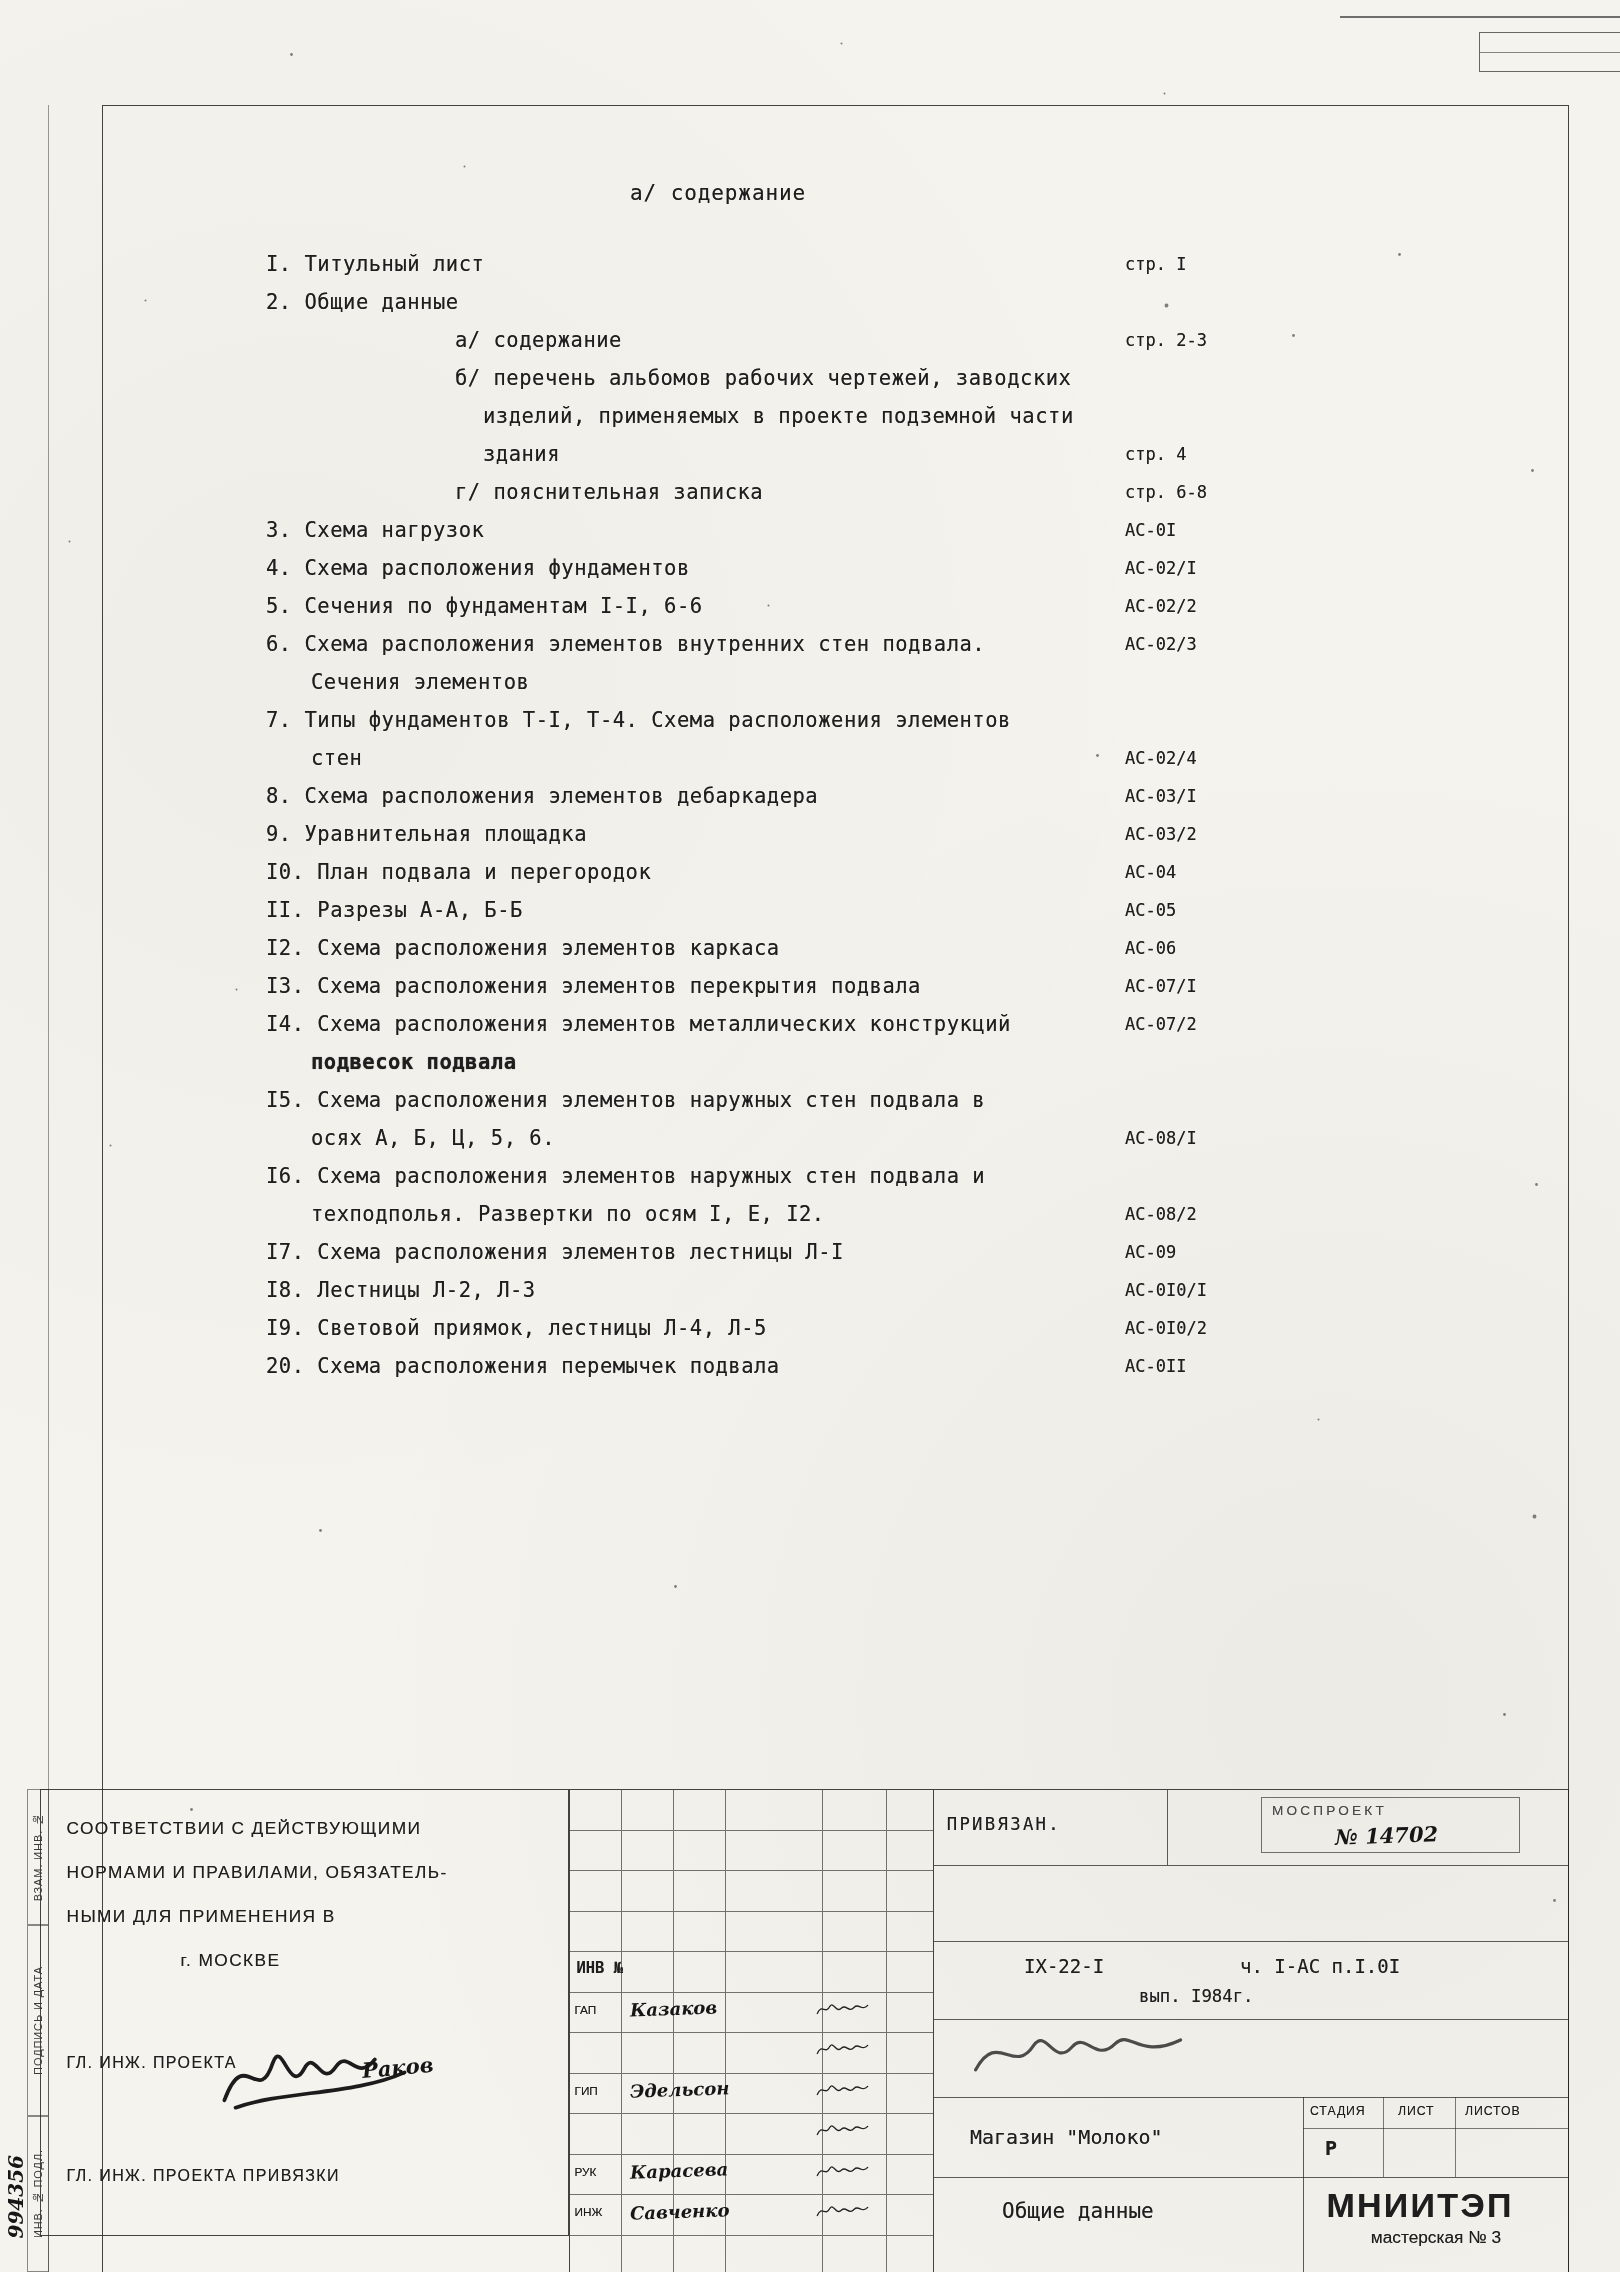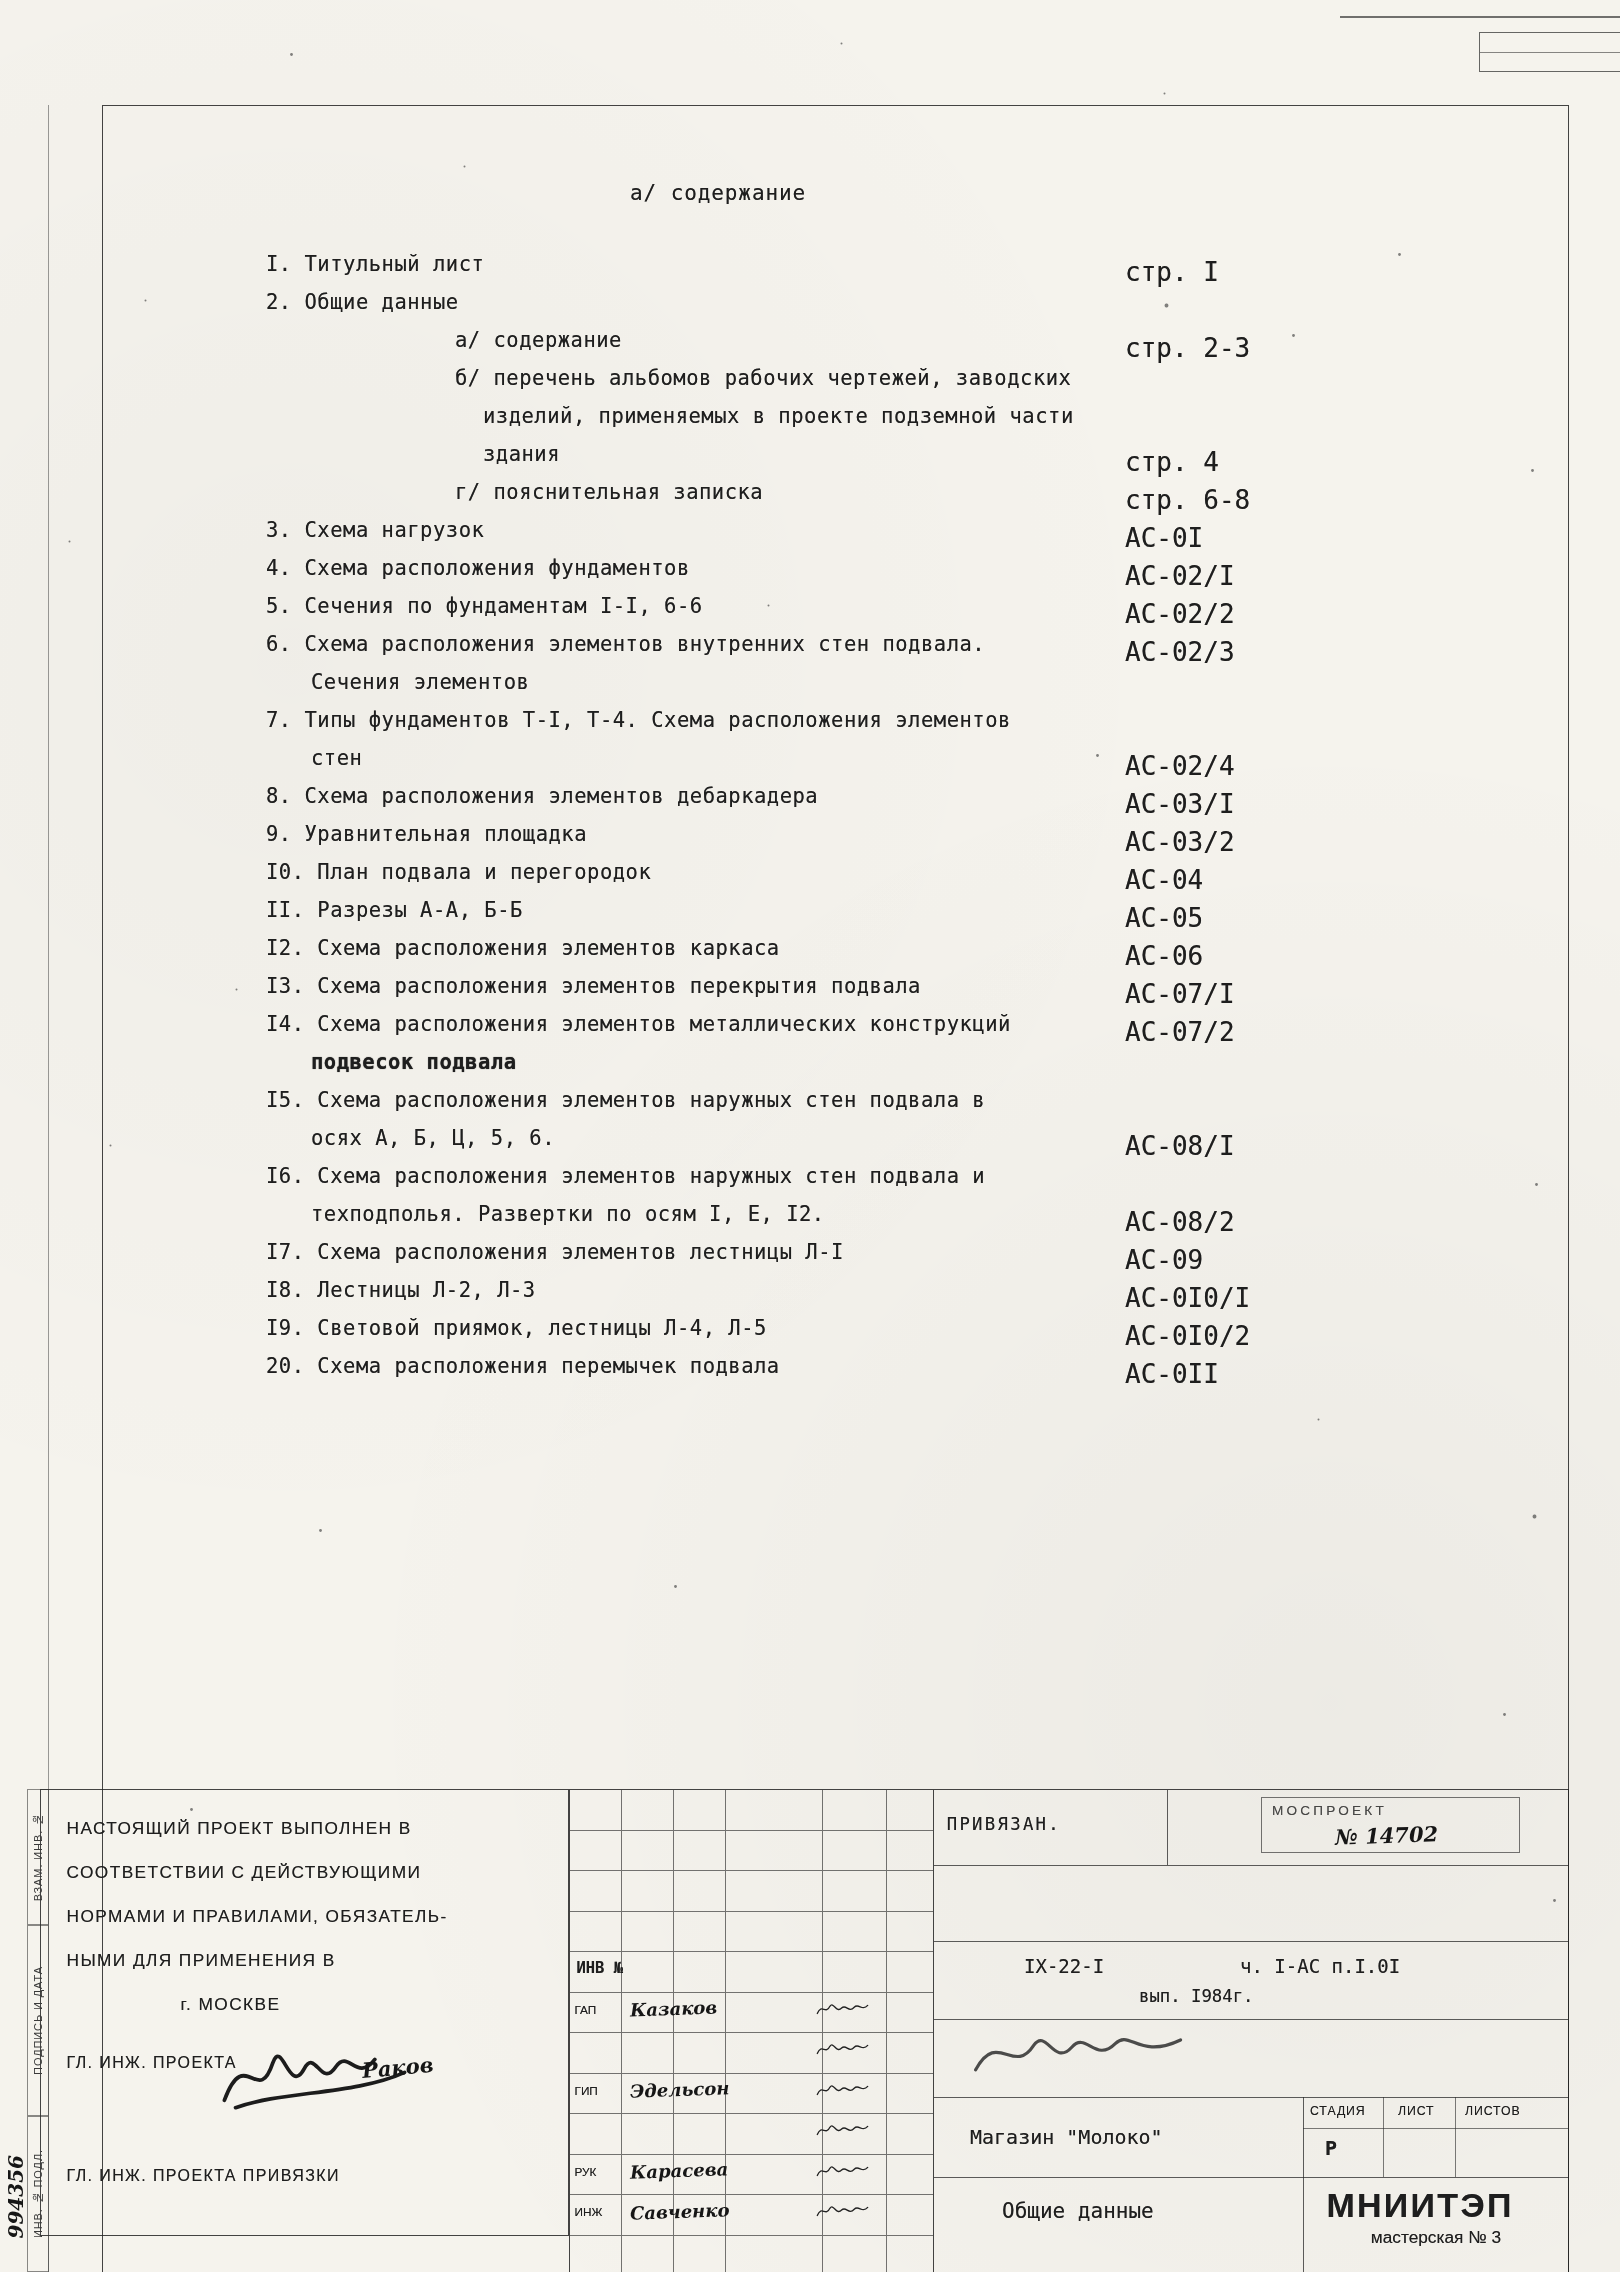--- a/index.html
+++ b/index.html
@@ -22,21 +22,21 @@
   .top-rule { position:absolute; left:1340px; top:16.4px; width:281px; height:1.4px; background:rgba(40,40,40,.65); }
   .corner-box { position:absolute; left:1479px; top:32px; width:142px; height:40px; border:1.4px solid rgba(40,40,40,.7); }
   .corner-divider { position:absolute; left:0; top:19px; width:100%; height:0.9px; background:rgba(40,40,40,.55); }
 
   .toc-heading { position:absolute; left:630px; top:181px; font-size:21px; letter-spacing:0.9px; }
   .toc { position:absolute; left:266px; top:245px; width:1223px; }
   .toc-line { position:relative; height:38px; line-height:38px; white-space:nowrap; }
   .toc-text { display:inline-block; font-size:20.5px; letter-spacing:0.5px; }
   .ind0 { padding-left:0; } .ind1 { padding-left:45px; } .ind2 { padding-left:189px; } .ind3 { padding-left:217px; }
   .toc-bold { font-weight:700; text-shadow:0 0 0.9px rgba(15,15,15,.85); }
-  .toc-ref { position:absolute; left:859px; top:8px; font-size:26px; }
+  .toc-ref { position:absolute; left:859px; top:0; font-size:17px; }
 
   .notes-box { position:absolute; left:40px; top:1789px; width:529px; height:447px; border:1.8px solid rgba(35,35,35,.85); font-family:"Liberation Sans", sans-serif; }
   .notes-lines { position:absolute; left:25.5px; top:16.4px; width:482px; }
   .notes-line { font-size:17.3px; letter-spacing:1.4px; line-height:44px; white-space:nowrap; }
   .notes-line.centered { padding-left:114px; }
   .notes-label { font-size:16px; letter-spacing:1.4px; white-space:nowrap; }
   .sign-row1 { position:absolute; left:25.5px; top:264px; width:482px; height:82px; }
   .sig-big { position:absolute; left:150px; top:-20px; width:195px; height:86px; }
   .sign-name { position:absolute; left:295px; top:0.9px; font-size:21px; transform:rotate(-5deg); }
   .sign-row2 { position:absolute; left:25.5px; top:377px; }
@@ -129,21 +129,20 @@
       <div class="toc-line"><span class="toc-text ink ind0">I6. Схема расположения элементов наружных стен подвала и</span></div>
       <div class="toc-line"><span class="toc-text ink ind1">техподполья. Развертки по осям I, Е, I2.</span><span class="toc-ref ink">АС-08/2</span></div>
       <div class="toc-line"><span class="toc-text ink ind0">I7. Схема расположения элементов лестницы Л-I</span><span class="toc-ref ink">АС-09</span></div>
       <div class="toc-line"><span class="toc-text ink ind0">I8. Лестницы Л-2, Л-3</span><span class="toc-ref ink">АС-0I0/I</span></div>
       <div class="toc-line"><span class="toc-text ink ind0">I9. Световой приямок, лестницы Л-4, Л-5</span><span class="toc-ref ink">АС-0I0/2</span></div>
       <div class="toc-line"><span class="toc-text ink ind0">20. Схема расположения перемычек подвала</span><span class="toc-ref ink">АС-0II</span></div>
     </div>
 
   <div class="notes-box">
     <div class="notes-lines">
-      <div class="notes-line ink">НАСТОЯЩИЙ ПРОЕКТ ВЫПОЛНЕН В</div>
       <div class="notes-line ink">СООТВЕТСТВИИ С ДЕЙСТВУЮЩИМИ</div>
       <div class="notes-line ink">НОРМАМИ И ПРАВИЛАМИ, ОБЯЗАТЕЛЬ-</div>
       <div class="notes-line ink">НЫМИ ДЛЯ ПРИМЕНЕНИЯ  В</div>
       <div class="notes-line ink centered">г. МОСКВЕ</div>
     </div>
     <div class="sign-row1">
       <span class="notes-label ink">ГЛ. ИНЖ. ПРОЕКТА</span>
       <svg class="sig-big" viewBox="0 0 210 90">
         <path d="M8,70 C30,10 44,78 60,30 C70,2 78,66 94,36 C106,14 112,58 128,34 C142,14 150,52 170,26 M20,78 C70,60 150,64 202,40" fill="none" stroke="#1c1c1c" stroke-width="4" stroke-linecap="round"></path>
       </svg>

